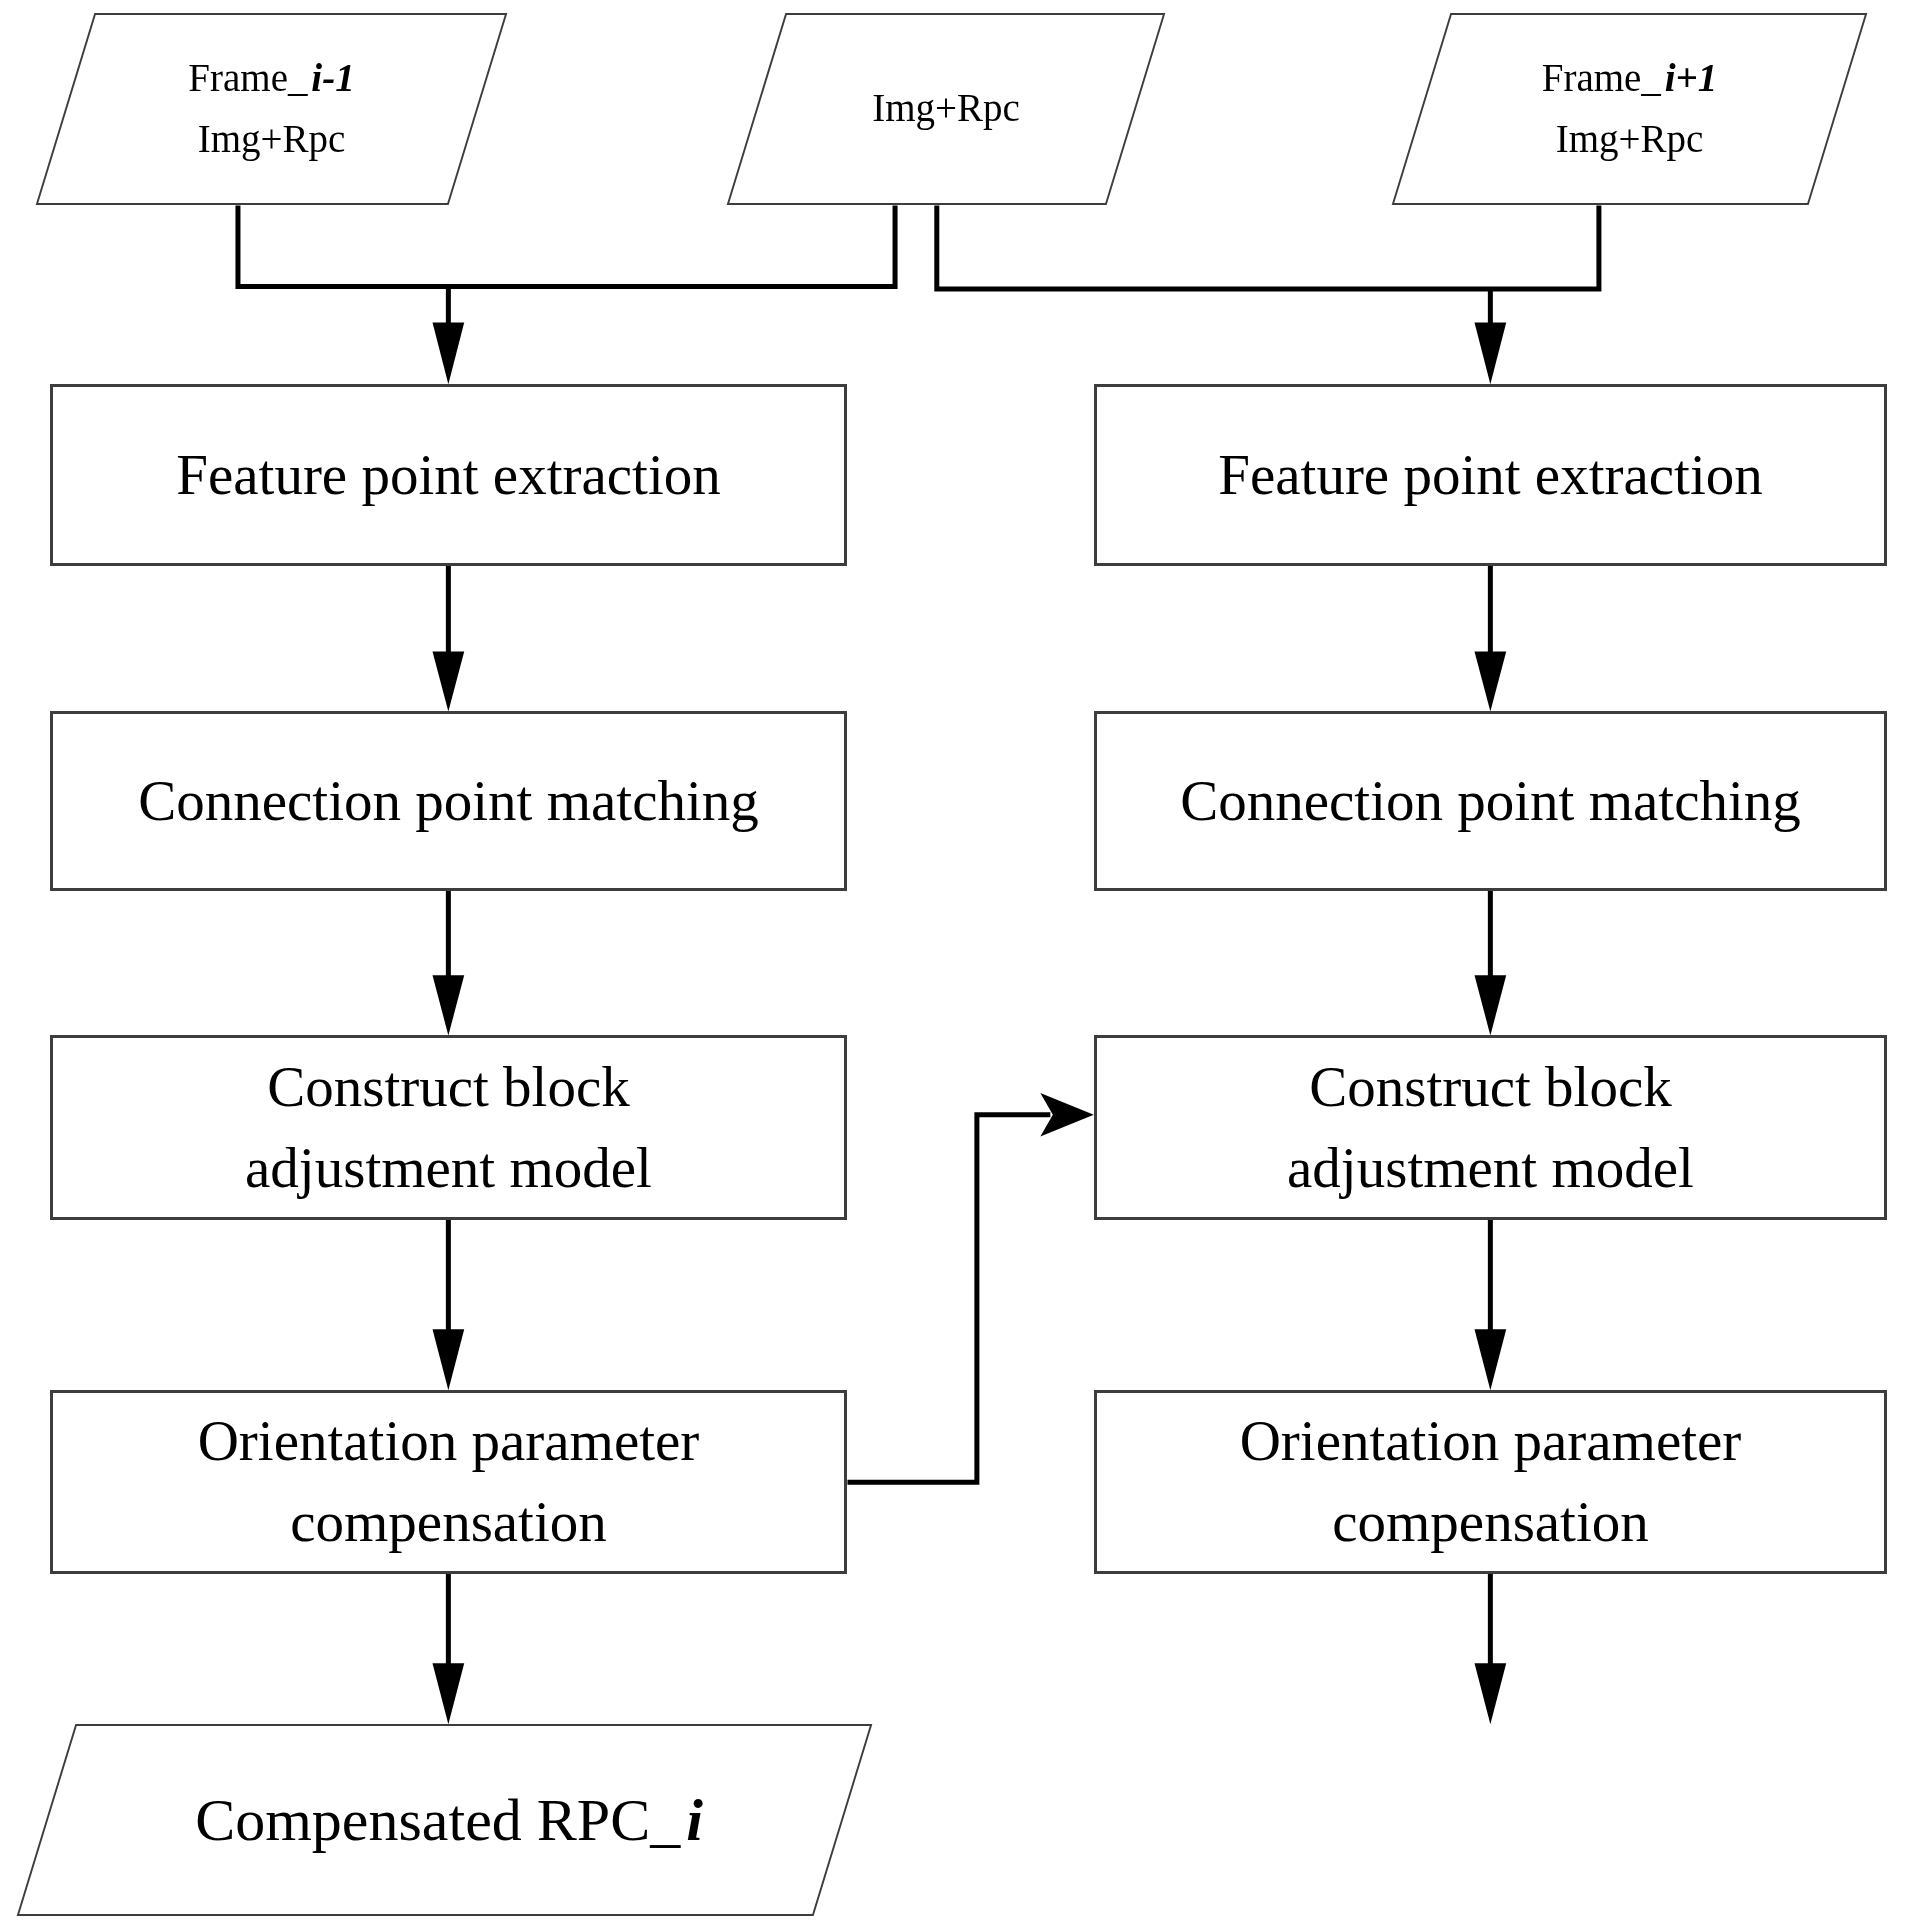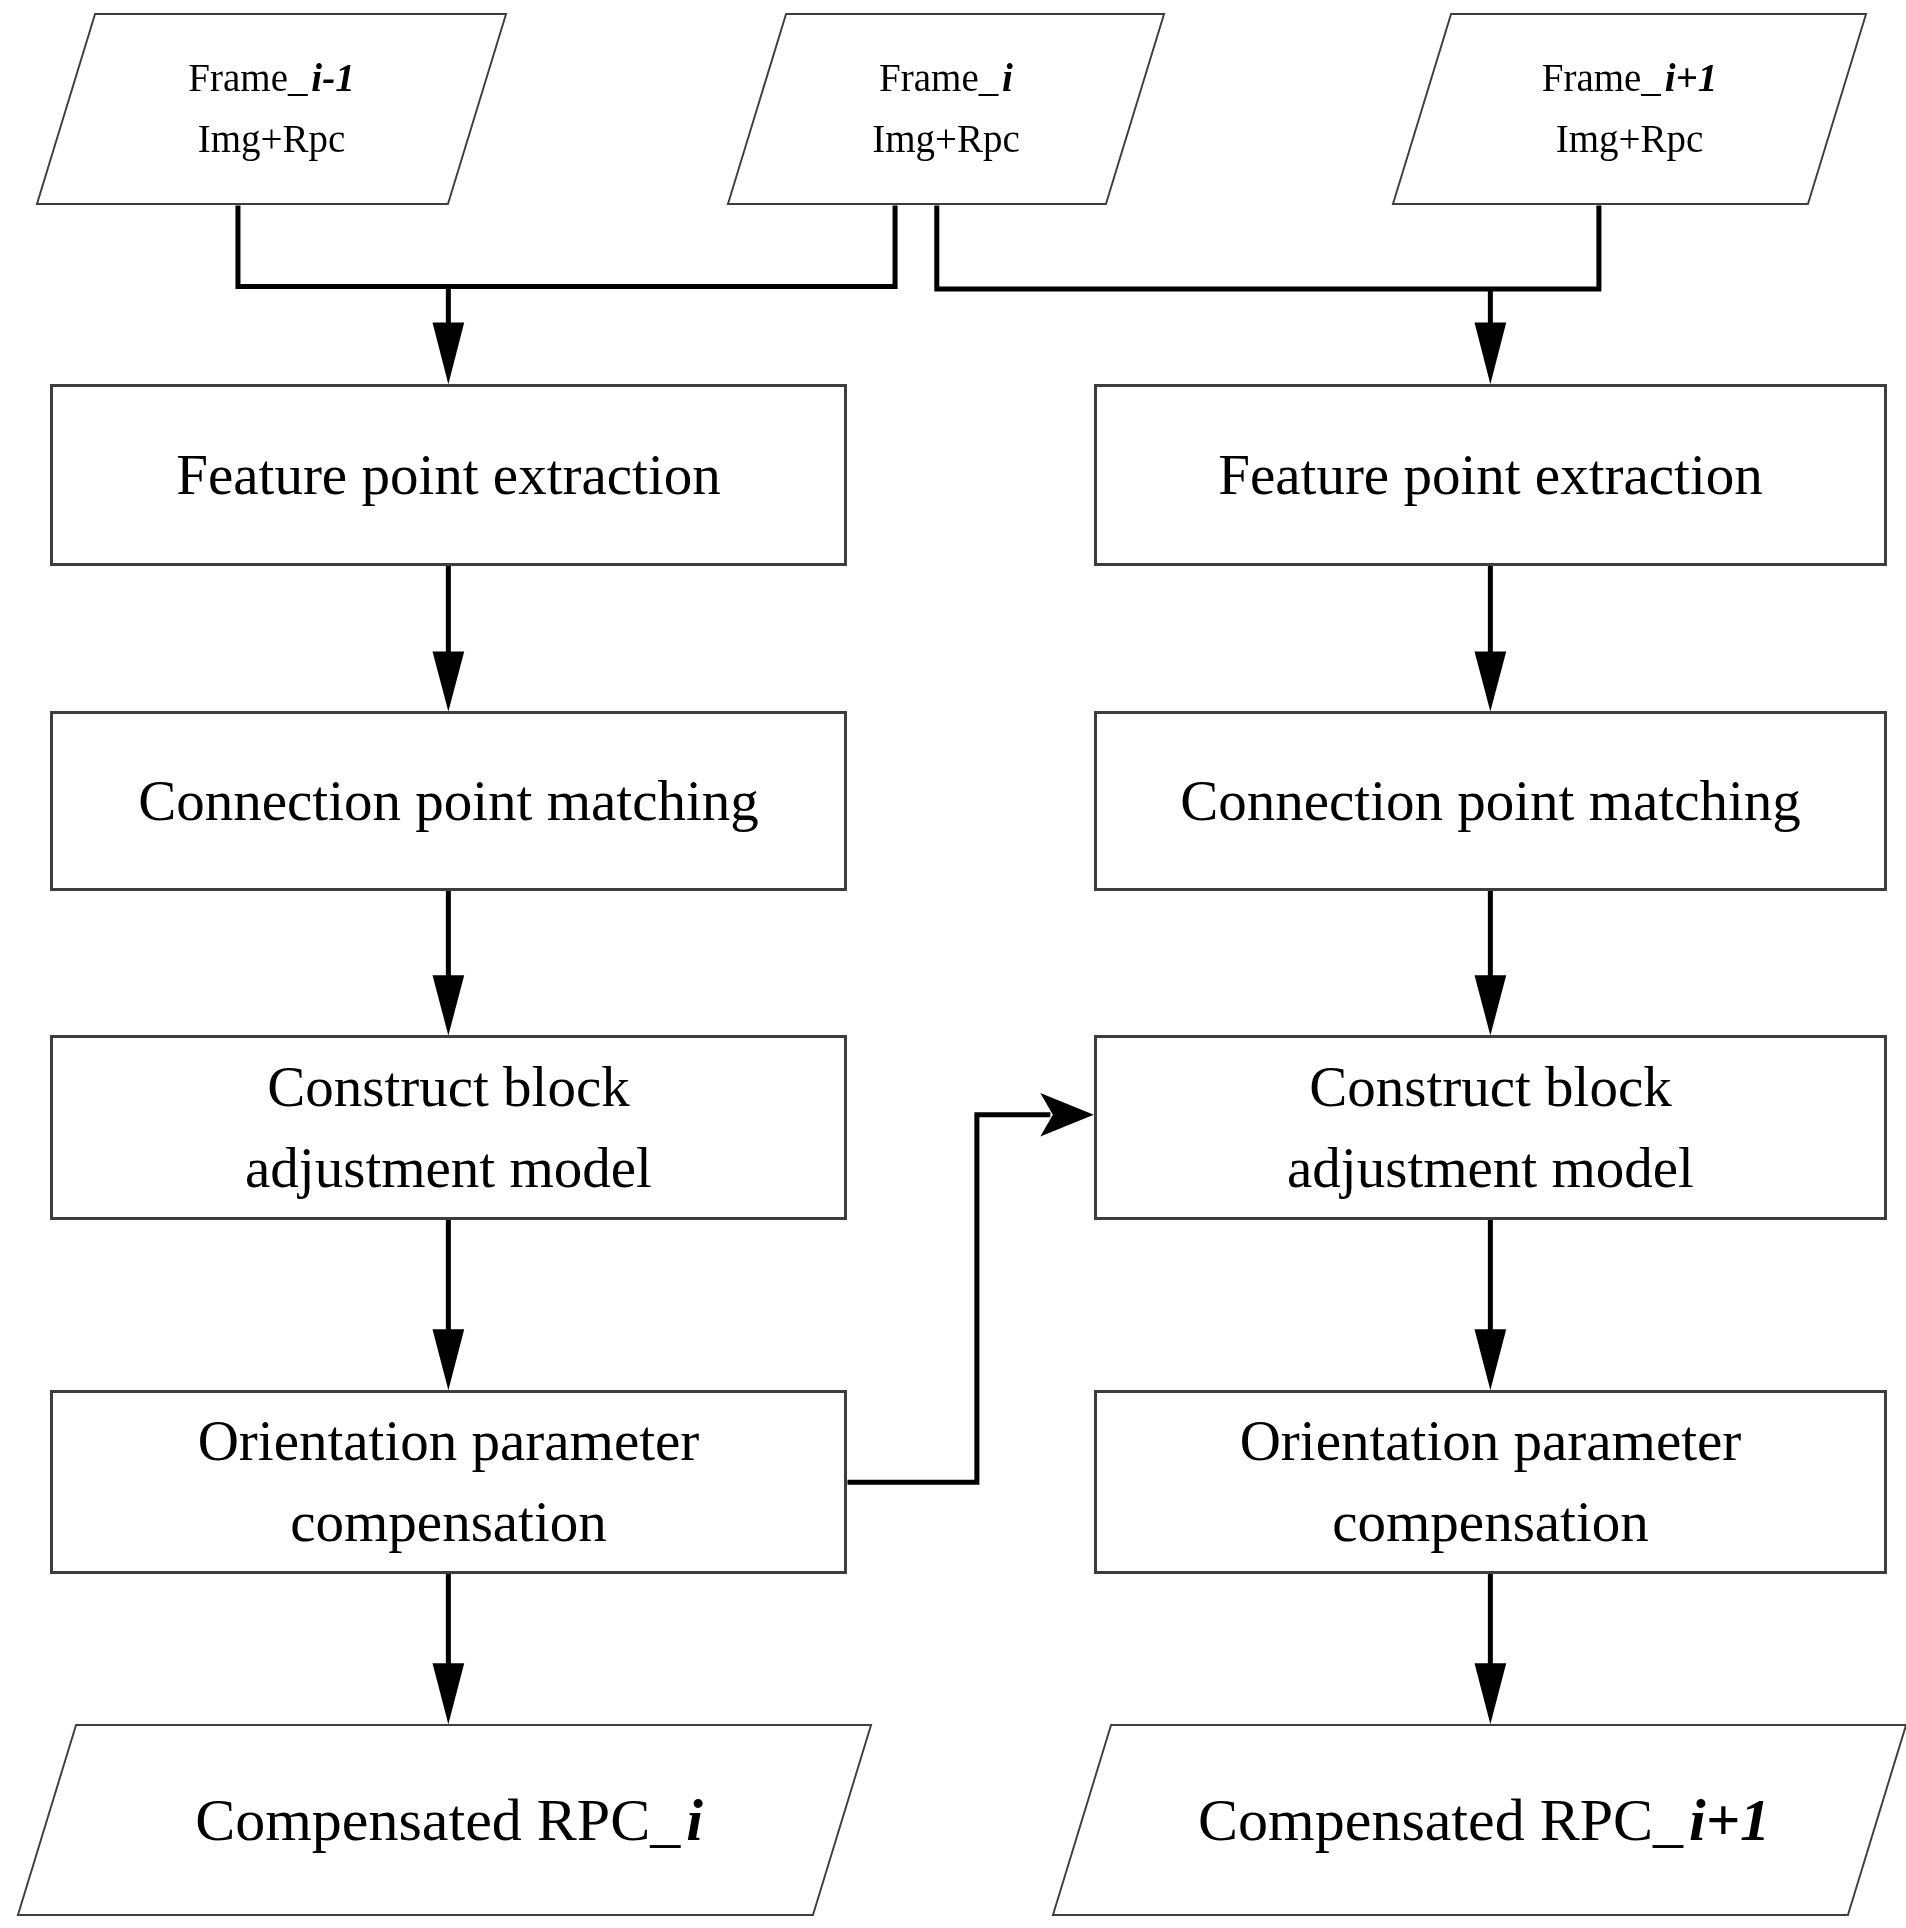--- a/index.html
+++ b/index.html
@@ -105,21 +105,20 @@
     <div class="para-shape"></div>
     <div class="para-text">
       <div class="pline"><span>Frame_</span><span class="sfx">i-1</span></div>
       <div class="pline">Img+Rpc</div>
     </div>
   </div>
 
   <div class="para" style="left:756px;top:12.5px;width:380px;height:192px">
     <div class="para-shape"></div>
     <div class="para-text">
-      <div class="pline"><span>Frame_</span><span class="sfx">i</span></div>
       <div class="pline">Img+Rpc</div>
     </div>
   </div>
 
   <div class="para" style="left:1421px;top:12.5px;width:417px;height:192px">
     <div class="para-shape"></div>
     <div class="para-text">
       <div class="pline"><span>Frame_</span><span class="sfx">i+1</span></div>
       <div class="pline">Img+Rpc</div>
     </div>
@@ -155,21 +154,15 @@
 compensation</span>
   </div>
 
   <div class="para out" style="left:46px;top:1724px;width:797px;height:192px">
     <div class="para-shape"></div>
     <div class="para-text">
       <div class="pline"><span>Compensated RPC_</span><span class="sfx">i</span></div>
     </div>
   </div>
 
-  <div class="para out" style="left:1081px;top:1724px;width:797px;height:192px">
-    <div class="para-shape"></div>
-    <div class="para-text">
-      <div class="pline"><span>Compensated RPC_</span><span class="sfx">i+1</span></div>
-    </div>
-  </div>
 
 </div>
 
 
 </body></html>

